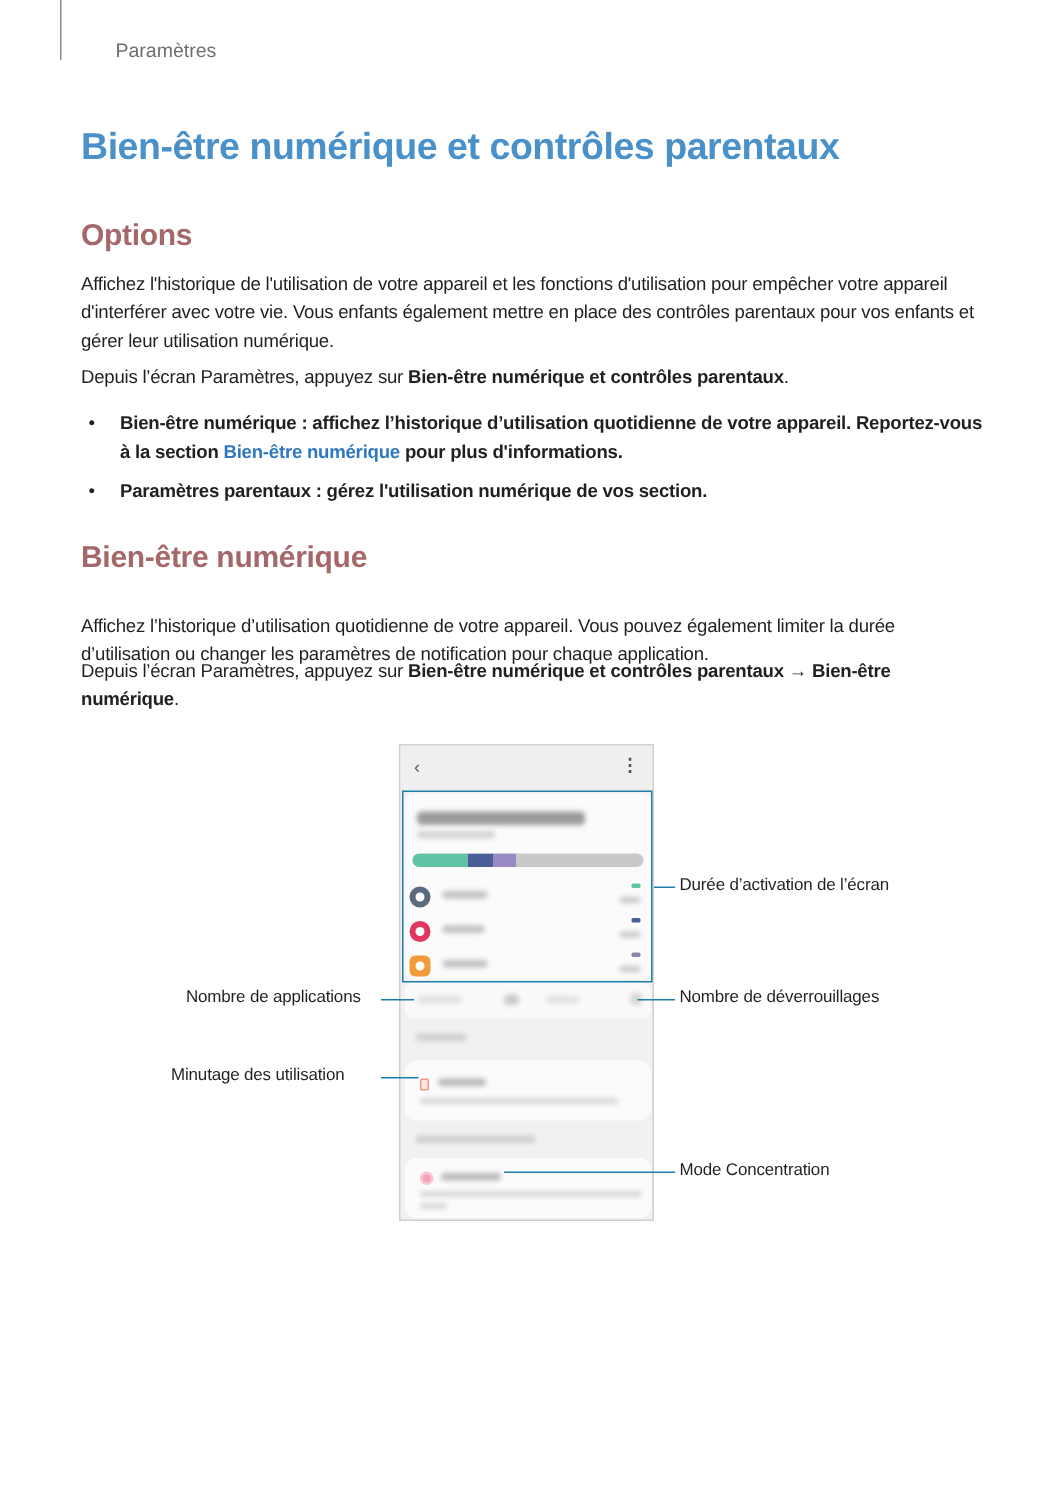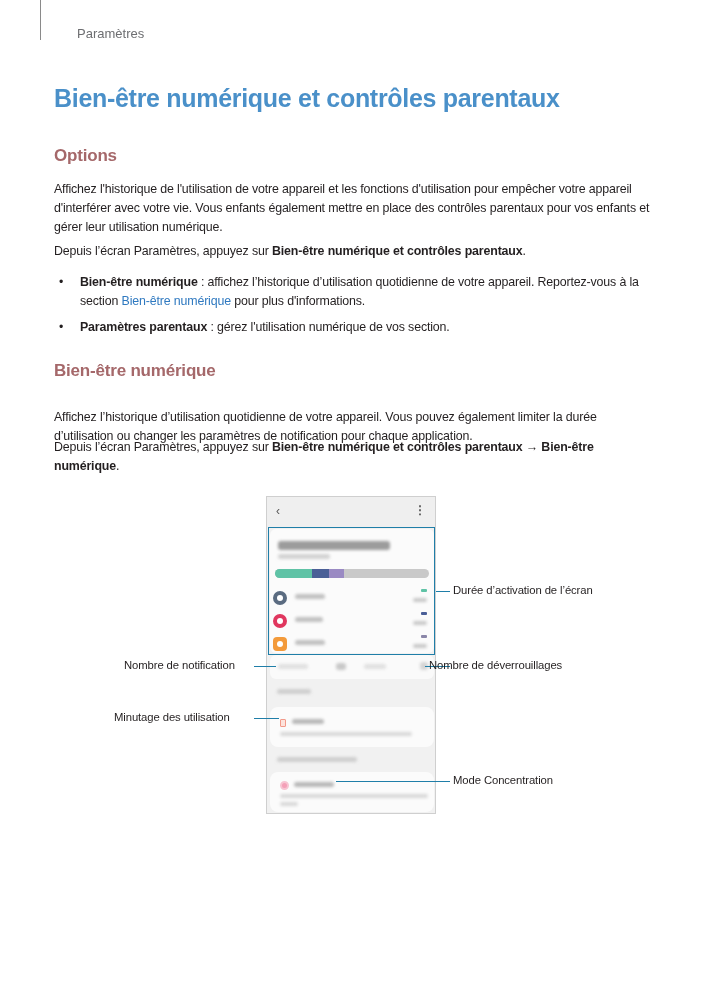--- a/index.html
+++ b/index.html
@@ -4,28 +4,28 @@
 <style>
   * { box-sizing: border-box; margin: 0; padding: 0; }
   html, body { width: 703px; height: 994px; background: #ffffff; overflow: hidden; }
   body { position: relative; font-family: "Liberation Sans", sans-serif; color: #231f20; }
 
   .header-rule { position: absolute; left: 40px; top: 0; width: 1px; height: 40px; background: #8a8a8a; }
   .header-label { position: absolute; left: 54px; top: 26px; font-size: 13px; color: #6d6e71; margin-left: 23px; }
 
   .page-title { position: absolute; left: 54px; top: 84px; font-size: 25px; font-weight: bold; color: #4a90c9; letter-spacing: -0.3px; white-space: nowrap; }
 
-  .h2 { position: absolute; left: 54px; font-size: 17px; font-weight: bold; color: #a5686a; letter-spacing: -0.2px; }
+  .h2 { position: absolute; left: 54px; font-size: 20px; font-weight: bold; color: #a5686a; letter-spacing: -0.2px; }
   .p { position: absolute; left: 54px; width: 600px; font-size: 12.4px; line-height: 19.2px; color: #231f20; letter-spacing: -0.15px; }
   .p b { font-weight: bold; }
   .link { color: #2f79c0; }
 
   .bullet { position: absolute; left: 54px; width: 600px; font-size: 12.4px; line-height: 19.2px; letter-spacing: -0.15px; }
   .bullet .dot { position: absolute; left: 5px; top: 0; }
-  .bullet .txt { position: absolute; left: 26px; width: 576px; }
+  .bullet .txt { position: absolute; left: 26px; width: 576px; font-weight: bold; }
 
   
   .phone { position: absolute; left: 266px; top: 496px; width: 170px; height: 318px; border: 1px solid #cfcfcf; background: #f1f1f1; overflow: hidden; }
   .phone-bar { position: absolute; left: 0; top: 0; width: 100%; height: 30px; background: #efefef; }
   .back-icon { position: absolute; left: 9px; top: 7px; font-size: 12px; color: #555; }
   .more-icon { position: absolute; right: 9px; top: 6px; font-size: 12px; color: #555; font-weight: bold; }
   .card-top { position: absolute; left: 3px; top: 32px; width: 164px; height: 124px; background: #fbfbfb; border-radius: 6px; }
   .blur { filter: blur(1.6px); background: #a8a8a8; border-radius: 3px; position: absolute; }
   .usage-bar { position: absolute; left: 8px; top: 72px; width: 154px; height: 9px; border-radius: 5px; background: #c9c9c9; overflow: hidden; display: flex; }
   .usage-bar span { display: block; height: 100%; }
@@ -122,24 +122,24 @@
     <div class="blur" style="left:10px;top:22px;width:148px;height:4px;background:#d8d8d8"></div>
     <div class="blur" style="left:10px;top:30px;width:18px;height:4px;background:#d8d8d8"></div>
   </div>
 </div>
 <div class="highlight" style="border-color: rgb(31, 126, 168);"></div>
 
 <div class="callout-line" style="left: 436px; top: 591px; width: 14px; background: rgb(31, 126, 168);"></div>
 <div class="callout-label" style="left:453px;top:584px">Durée d’activation de l’écran</div>
 
 <div class="callout-line" style="left: 254px; top: 666px; width: 22px; background: rgb(31, 126, 168);"></div>
-<div class="callout-label" style="left:124px;top:659px">Nombre de notification</div>
+<div class="callout-label" style="left:124px;top:659px">Nombre de applications</div>
 
 <div class="callout-line" style="left: 425px; top: 666px; width: 25px; background: rgb(31, 126, 168);"></div>
-<div class="callout-label" style="left:429px;top:659px">Nombre de déverrouillages</div>
+<div class="callout-label" style="left:453px;top:659px">Nombre de déverrouillages</div>
 
 <div class="callout-line" style="left: 254px; top: 718px; width: 25px; background: rgb(31, 126, 168);"></div>
 <div class="callout-label" style="left:114px;top:711px">Minutage des utilisation</div>
 
 <div class="callout-line" style="left: 336px; top: 781px; width: 114px; background: rgb(31, 126, 168);"></div>
 <div class="callout-label" style="left:453px;top:774px">Mode Concentration</div>
 
 <div class="page-number">145</div>
 
 </body></html>

